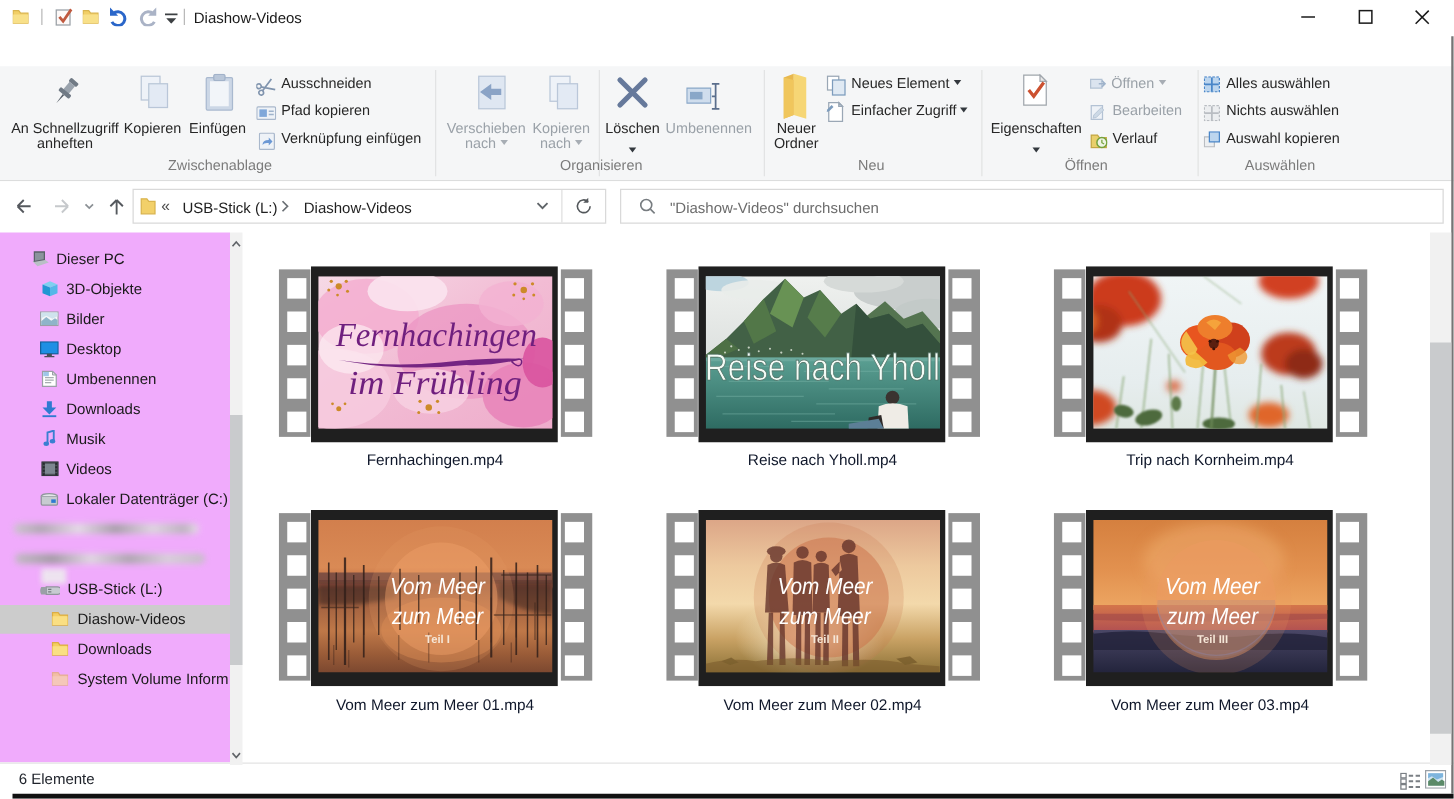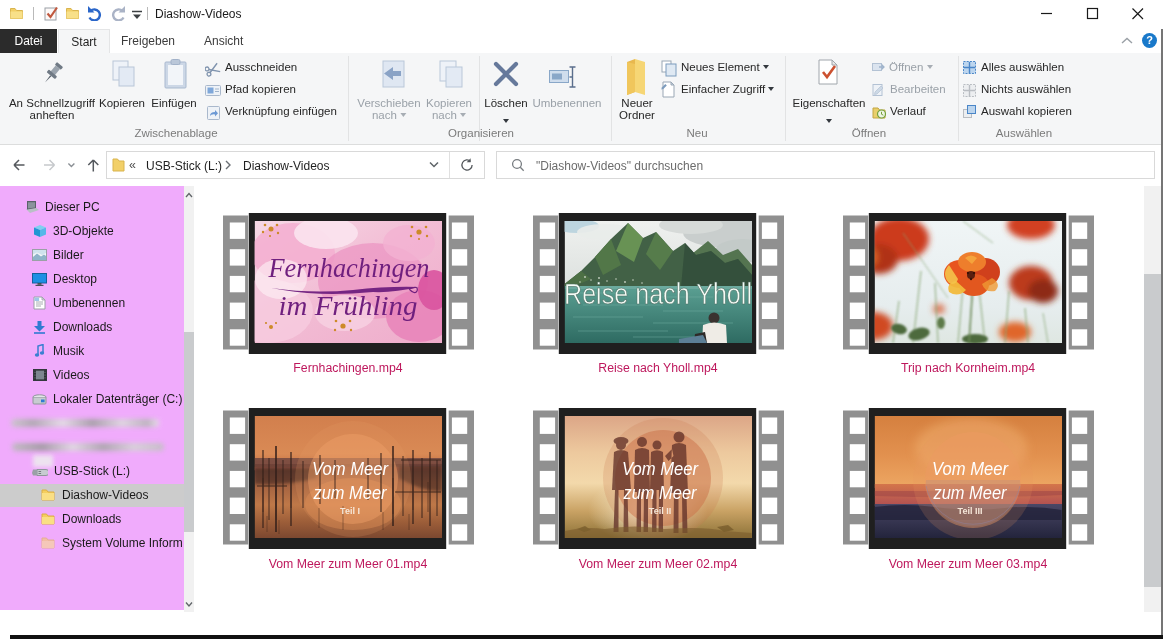--- a/index.html
+++ b/index.html
@@ -32,21 +32,21 @@
 #addrrow { position:absolute; left:0; top:145px; width:1163px; height:41px; background:#fff; }
 .abox { position:absolute; top:6px; height:28px; background:#fff; border:1px solid #d9d9d9; }
 
 #sidebar { position:absolute; left:0; top:186px; width:184px; height:424px; background:#f0abfc; }
 .sitem { position:absolute; font-size:12px; color:#1a1a1a; white-space:nowrap; }
 
 .sbtrack { position:absolute; background:#f1f1f1; z-index:3; }
 .sbthumb { position:absolute; background:#c9cbcd; z-index:4; }
 
 #content { position:absolute; left:184px; top:186px; width:960px; height:424px; background:#fff; }
-.fname { position:absolute; font-size:12.3px; color:#be185d; white-space:nowrap; transform:translateX(-50%); }
+.fname { position:absolute; font-size:12.3px; color:#0f172a; white-space:nowrap; transform:translateX(-50%); }
 
 #statusbar { position:absolute; left:0; top:610px; width:1163px; height:25px; background:#fff;
   border-top:1px solid #e3e3e3; }
 #blackstrip { position:absolute; left:10px; top:635px; width:1153px; height:4px; background:#111; }
 #rightedge { position:absolute; left:1161px; top:29px; width:2px; height:606px; background:#757575; }
 </style></head>
 <body>
 <div id="win">
   <div id="titlebar">
     <span class="ttext">Diashow-Videos</span>
@@ -74,30 +74,20 @@
     </svg>
     <svg class="abs" style="left:131px;top:10px" width="12" height="9" viewBox="0 0 12 9">
       <path d="M1 1.5 h10" stroke="#3c4043" stroke-width="1.5"></path>
       <path d="M2 4.5 h8 l-4 4.5 z" fill="#3c4043"></path>
     </svg>
     <svg class="abs" style="left:1036px;top:0" width="127" height="28" viewBox="0 0 127 28">
       <path d="M5 13.5 h11" stroke="#1a1a1a" stroke-width="1.2"></path>
       <rect x="51.5" y="8.5" width="10" height="10" fill="none" stroke="#1a1a1a" stroke-width="1.2"></rect>
       <path d="M96.5 8.5 l10.5 10.5 M107 8.5 L96.5 19" stroke="#1a1a1a" stroke-width="1.2"></path>
     </svg>
-  </div>
-  <div id="tabrow">
-    <div id="dateitab">Datei</div>
-    <div id="starttab">Start</div>
-    <div class="tab" style="left:121px">Freigeben</div>
-    <div class="tab" style="left:204px">Ansicht</div>
-    <svg class="abs" style="left:1121px;top:8px" width="12" height="8" viewBox="0 0 12 8">
-      <path d="M1 6 l5 -4.5 5 4.5" stroke="#9aa0a6" stroke-width="1.4" fill="none"></path>
-    </svg>
-    <div class="abs" style="left:1142px;top:4px;width:15px;height:15px;border-radius:50%;background:#1979ca;color:#fff;font-size:11px;font-weight:bold;text-align:center;line-height:15px">?</div>
   </div>
   <div id="ribbon">
     <div class="rsep" style="left:348px"></div>
     <div class="rsep" style="left:479px"></div>
     <div class="rsep" style="left:611px"></div>
     <div class="rsep" style="left:785px"></div>
     <div class="rsep" style="left:958px"></div>
 
     <svg class="abs" style="left:42px;top:7px" width="22" height="30" viewBox="0 0 22 30">
       <g transform="rotate(40 11 13)">
@@ -786,15 +776,30 @@
         <rect x="6.8" y="89.6" width="15.3" height="16.4"></rect>
         <rect x="6.8" y="116.3" width="15.3" height="16.4"></rect>
       <rect x="228.9" y="9.5" width="15.3" height="16.4"></rect>
         <rect x="228.9" y="36.2" width="15.3" height="16.4"></rect>
         <rect x="228.9" y="62.9" width="15.3" height="16.4"></rect>
         <rect x="228.9" y="89.6" width="15.3" height="16.4"></rect>
         <rect x="228.9" y="116.3" width="15.3" height="16.4"></rect>
     </g>
   </svg>
   <div class="fname" style="left:968px;top:557px">Vom Meer zum Meer 03.mp4</div>
+  <div id="statusbar">
+    <span style="position:absolute;left:15px;top:5px;font-size:12px;color:#20242c">6 Elemente</span>
+    <svg class="abs" style="left:1120px;top:7px" width="17" height="14" viewBox="0 0 17 14">
+      <rect x="0.7" y="0.7" width="4.2" height="3.6" fill="none" stroke="#7a7f84" stroke-width="1"></rect>
+      <rect x="0.7" y="5.2" width="4.2" height="3.6" fill="none" stroke="#7a7f84" stroke-width="1"></rect>
+      <rect x="0.7" y="9.7" width="4.2" height="3.6" fill="none" stroke="#7a7f84" stroke-width="1"></rect>
+      <path d="M7 2.5 h3.5 M12.5 2.5 h3.5 M7 7 h3.5 M12.5 7 h3.5 M7 11.5 h3.5 M12.5 11.5 h3.5" stroke="#7a7f84" stroke-width="1.6"></path>
+    </svg>
+    <svg class="abs" style="left:1140px;top:5px" width="17" height="15" viewBox="0 0 17 15">
+      <rect x="0.5" y="0.5" width="16" height="14" fill="#fff" stroke="#9aa0a6"></rect>
+      <rect x="2.5" y="2.5" width="12" height="10" fill="#cfe4f2"></rect>
+      <path d="M2.5 9 l4 -3 4 3.5 3 -2 2 1.5 v3.5 h-13 z" fill="#5b8a68"></path>
+      <path d="M2.5 2.5 h12 v3 l-5 2 -4 -2.5 -3 1.5 z" fill="#7db4dd"></path>
+    </svg>
+  </div>
   <div id="blackstrip"></div>
   <div id="rightedge"></div>
 </div>
 
 </body></html>

